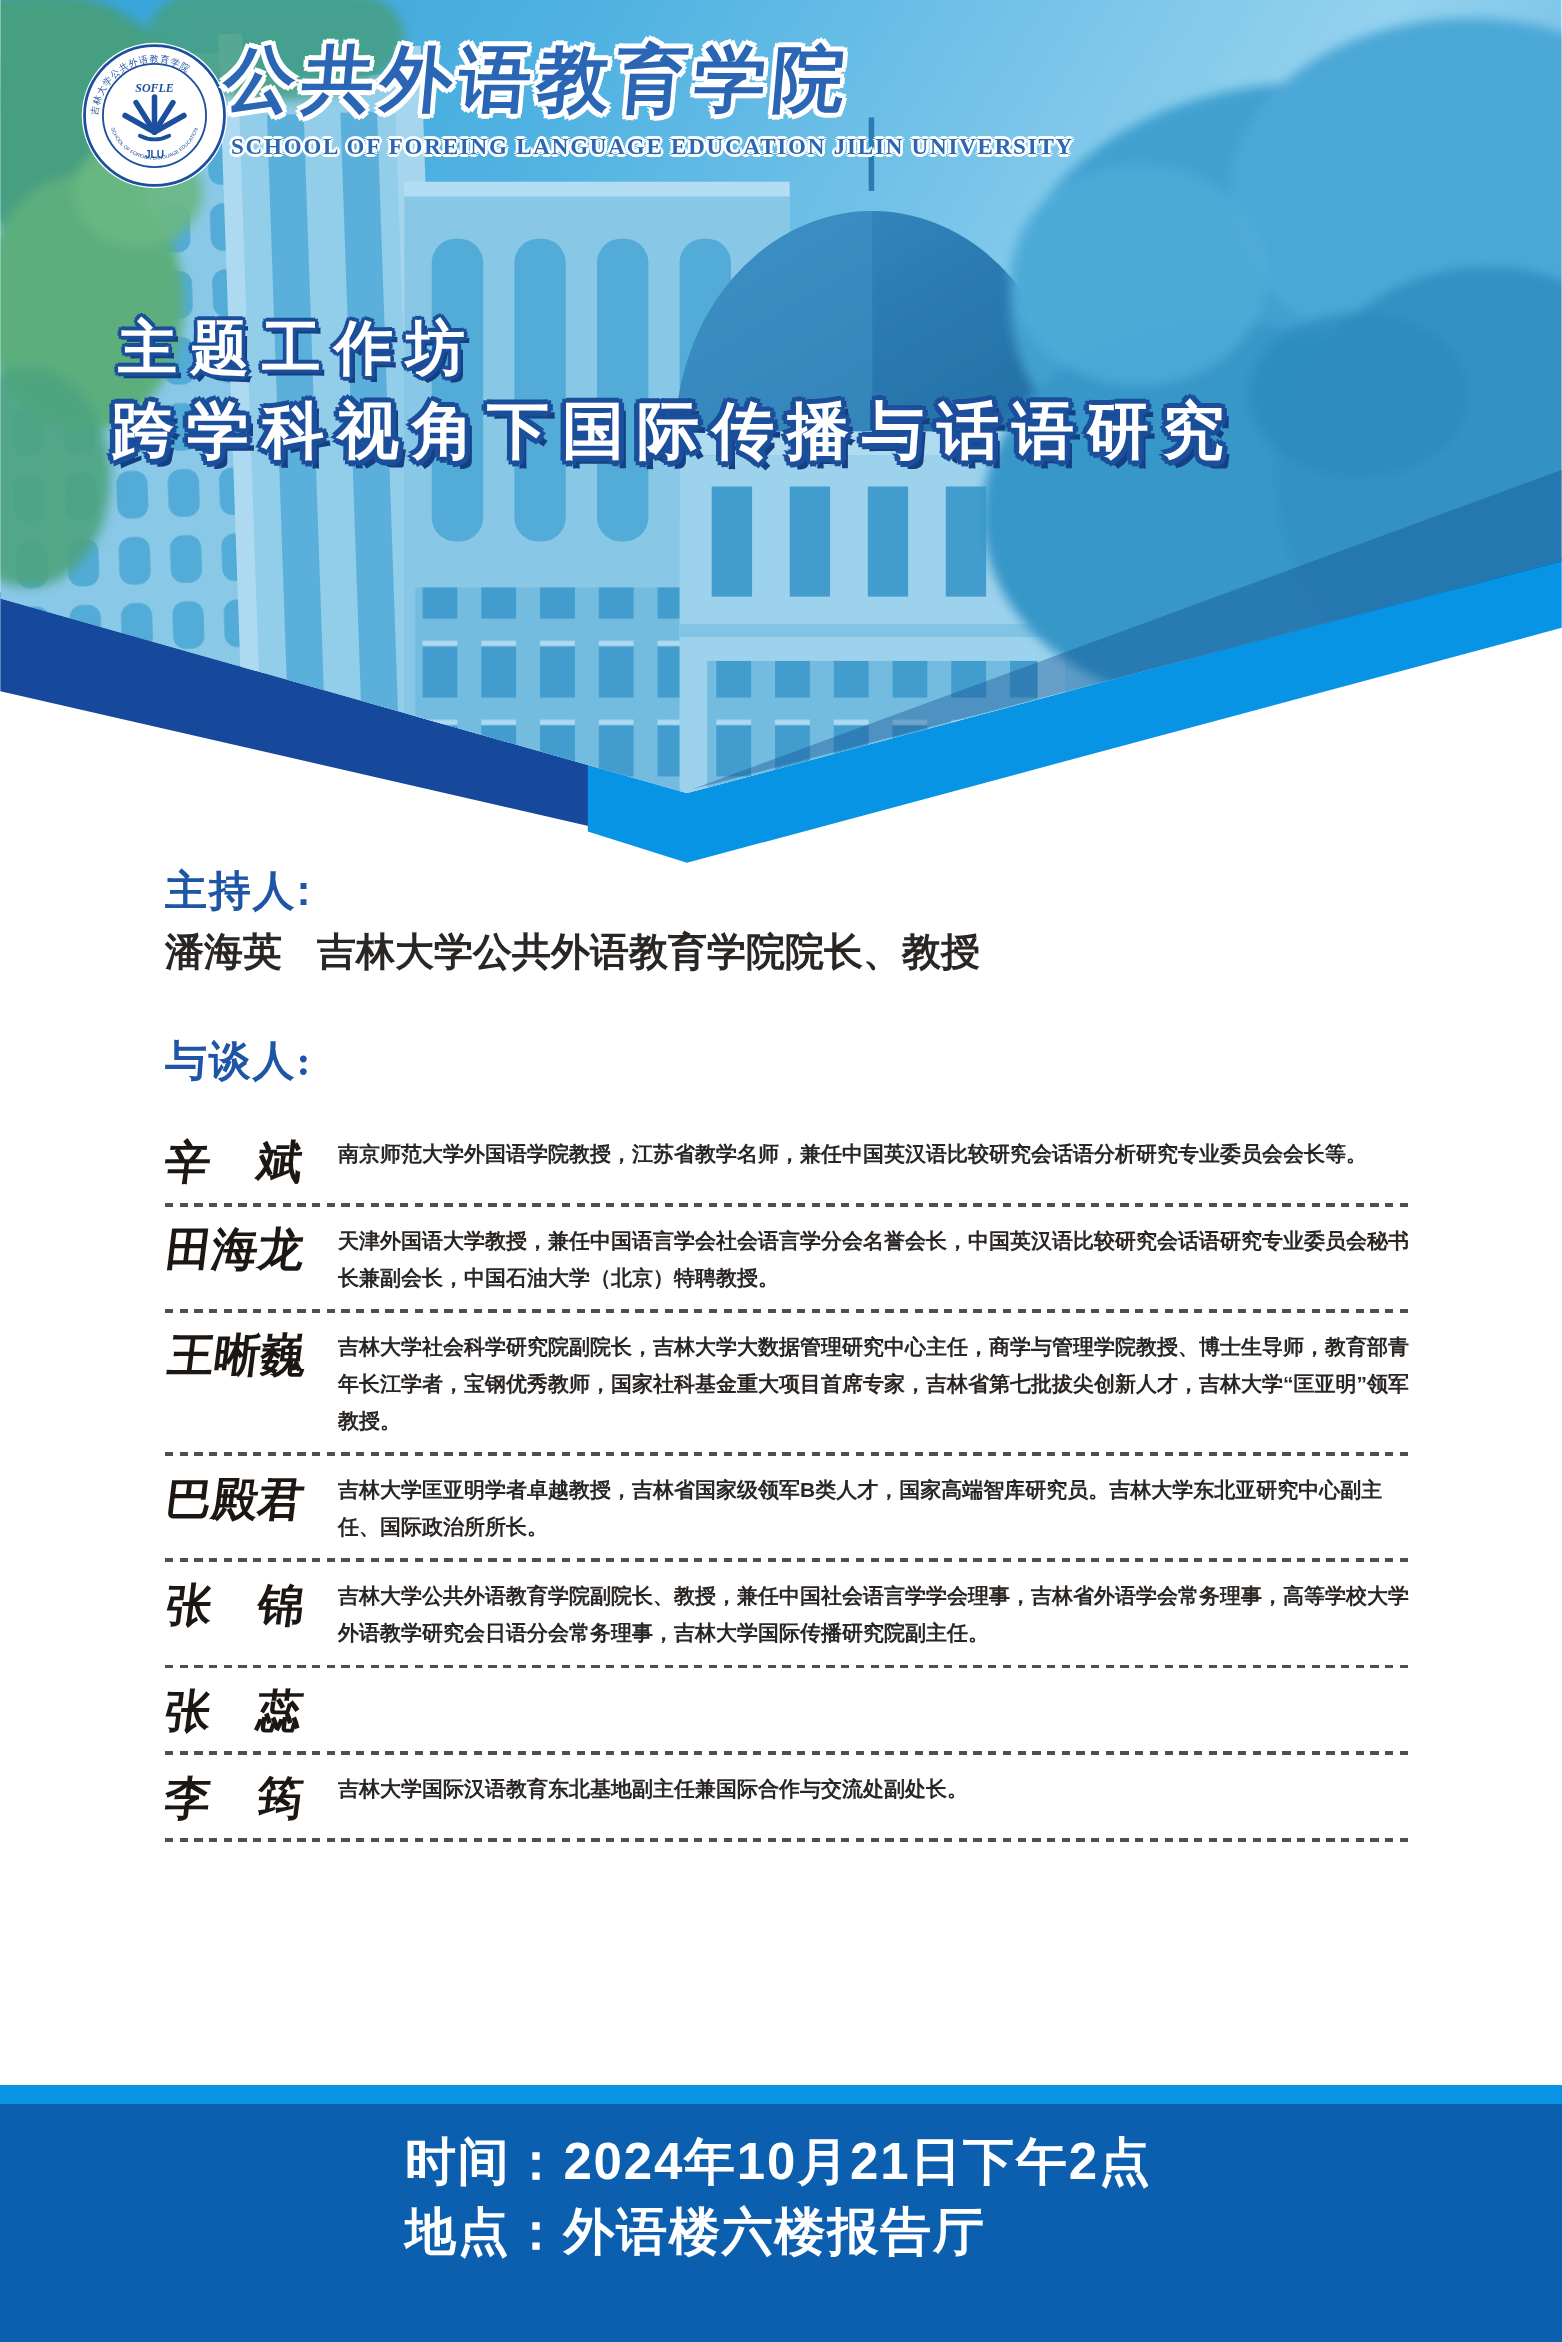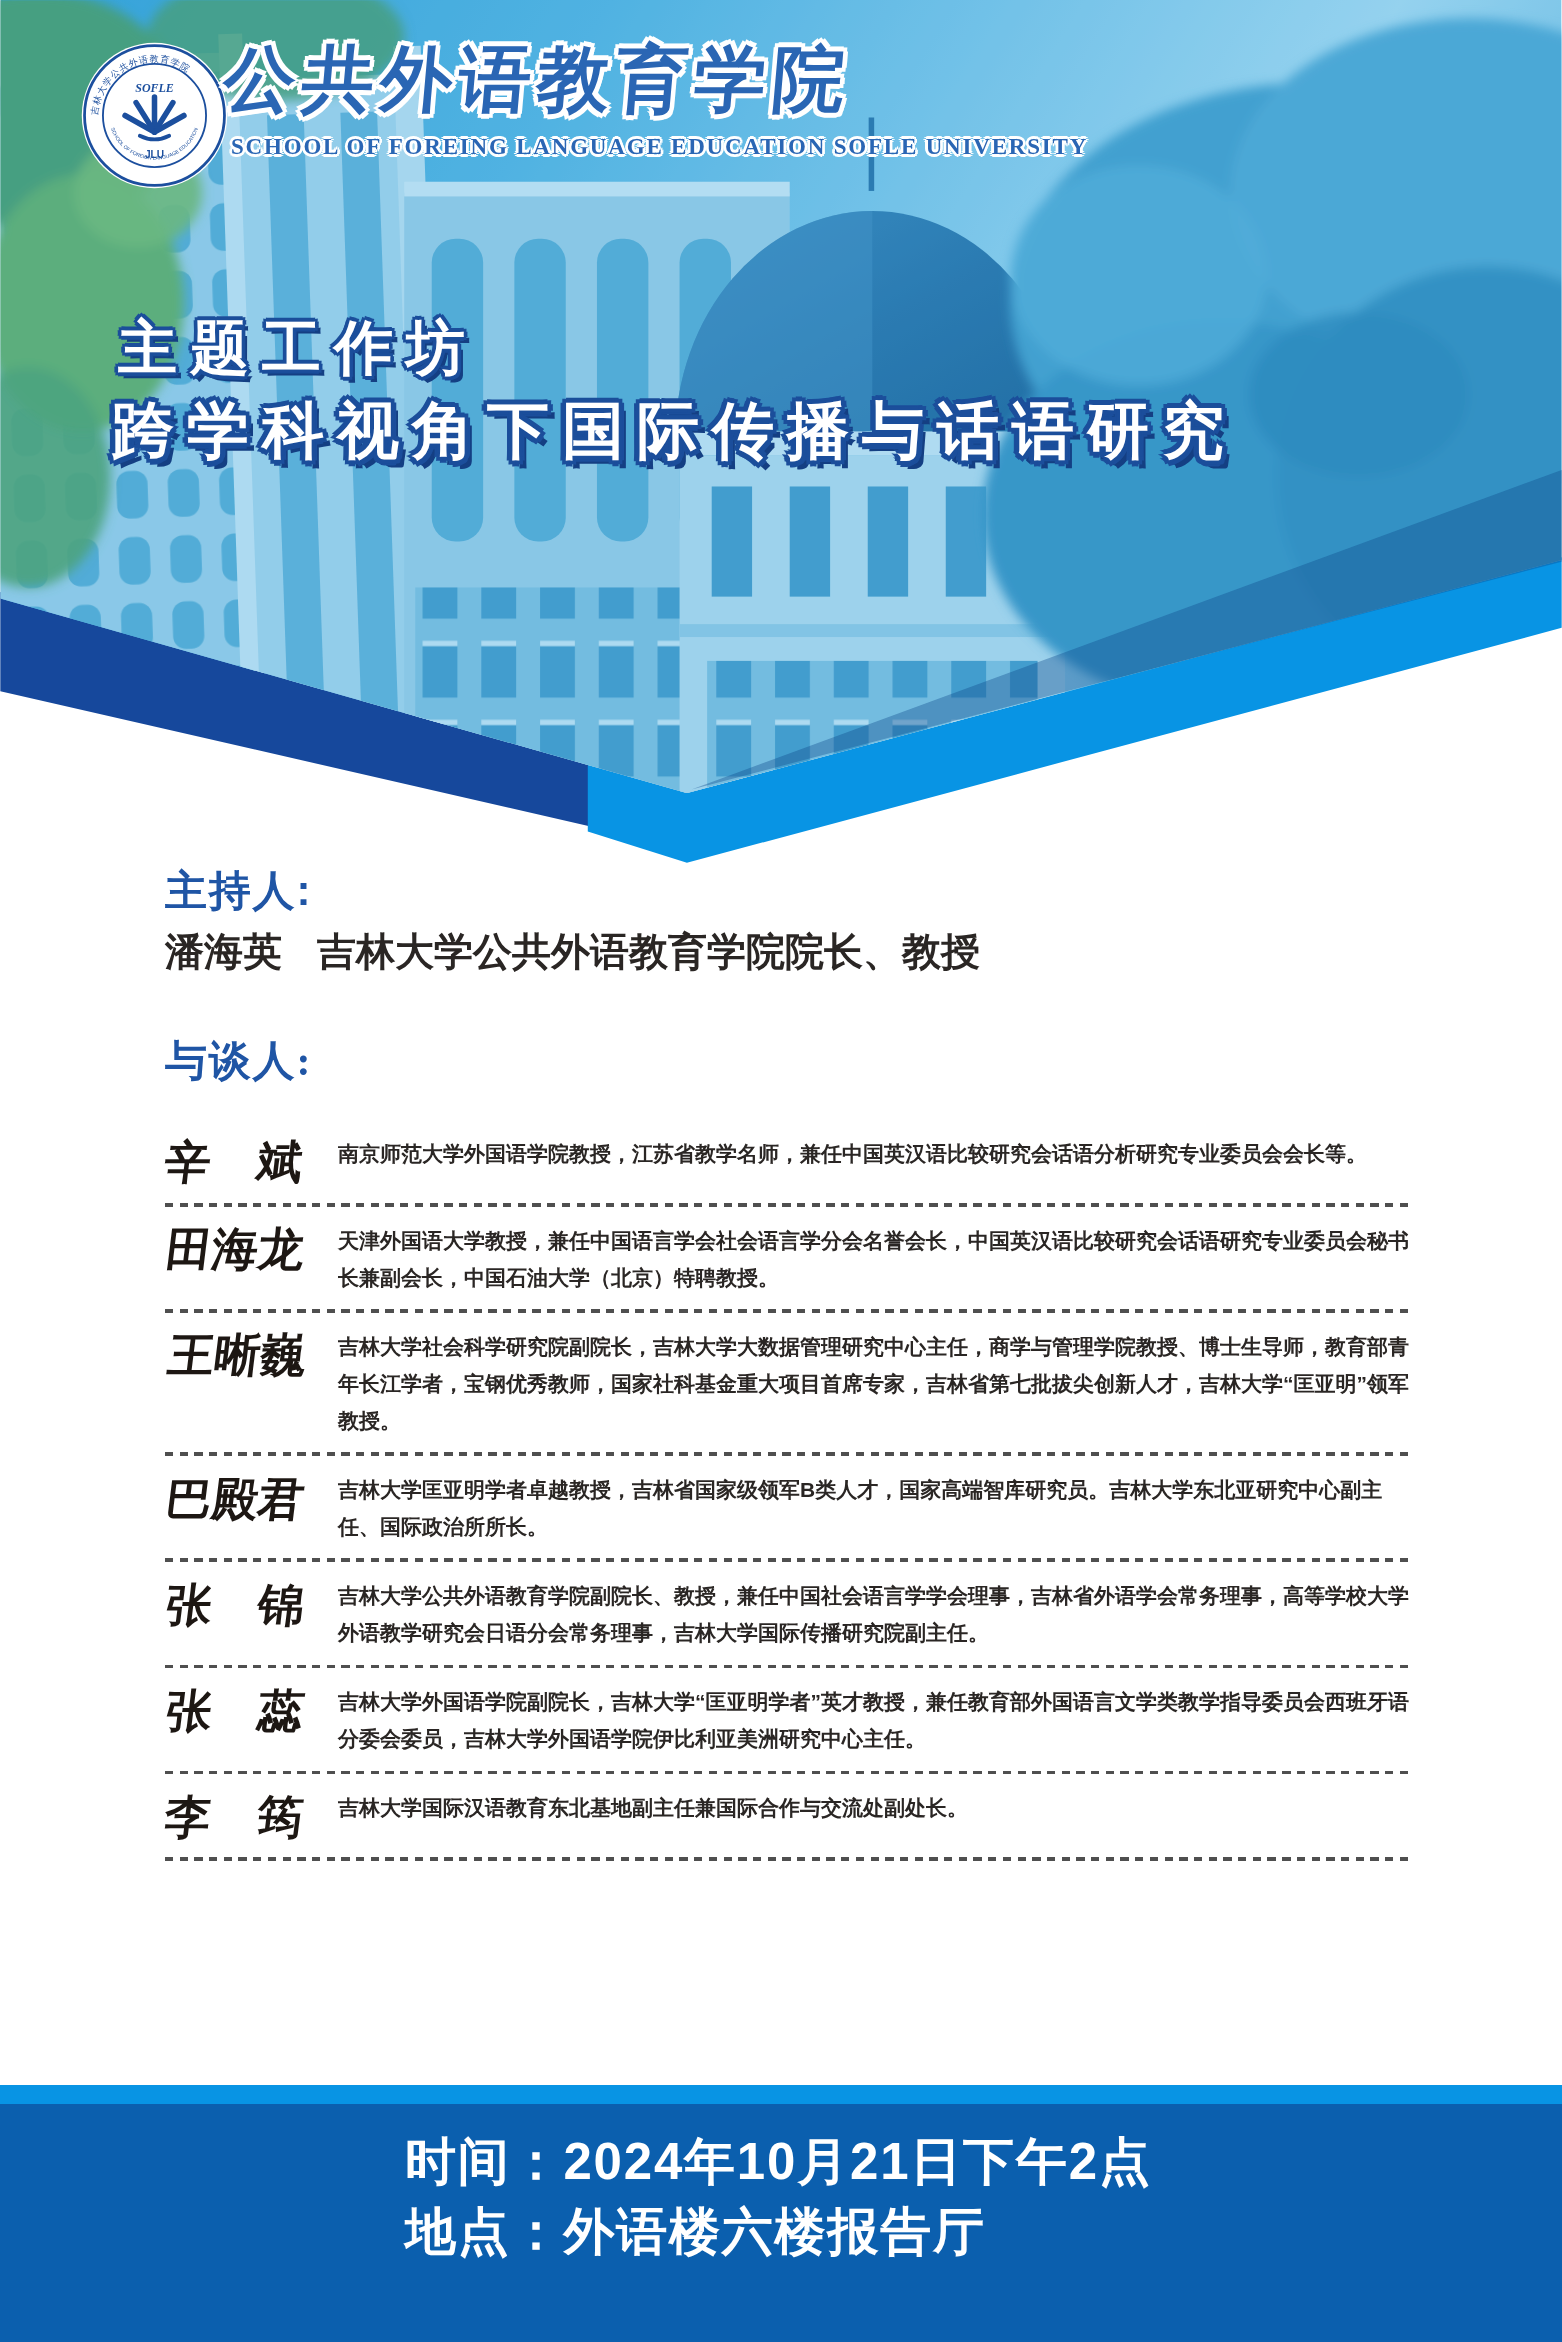--- a/index.html
+++ b/index.html
@@ -192,21 +192,21 @@
       <line x1="82" y1="100" x2="62" y2="68"></line>
       <line x1="82" y1="100" x2="102" y2="68"></line>
       <line x1="82" y1="100" x2="50" y2="82"></line>
       <line x1="82" y1="100" x2="114" y2="82"></line>
     </g>
     <path d="M 66 104 Q 82 112 98 104" fill="none" stroke="#1c4f9e" stroke-width="4" stroke-linecap="round"></path>
     <text x="82" y="128" text-anchor="middle" font-size="11" font-weight="700" fill="#1c4f9e">JLU</text>
   </svg>
 
   <div class="school-cn">公共外语教育学院</div>
-  <div class="school-en">SCHOOL  OF  FOREING  LANGUAGE  EDUCATION  SOFLE  UNIVERSITY</div>
+  <div class="school-en">SCHOOL  OF  FOREING  LANGUAGE  EDUCATION  JILIN  UNIVERSITY</div>
   <div class="workshop-tag">主题工作坊</div>
   <div class="main-title">跨学科视角下国际传播与话语研究</div>
 
   <div class="content">
     <div class="section-label">主持人:</div>
     <div class="host-line">
       <span>潘海英</span>
       <span>吉林大学公共外语教育学院院长、教授</span>
     </div>
 
@@ -233,21 +233,20 @@
     <span class="d-bio">吉林大学匡亚明学者卓越教授，吉林省国家级领军B类人才，国家高端智库研究员。吉林大学东北亚研究中心副主任、国际政治所所长。</span>
   </div>
 
   <div class="entry">
     <span class="d-name">张　锦</span>
     <span class="d-bio">吉林大学公共外语教育学院副院长、教授，兼任中国社会语言学学会理事，吉林省外语学会常务理事，高等学校大学外语教学研究会日语分会常务理事，吉林大学国际传播研究院副主任。</span>
   </div>
 
   <div class="entry">
     <span class="d-name">张　蕊</span>
-    <span class="d-bio">吉林大学外国语学院副院长，吉林大学“匡亚明学者”英才教授，兼任教育部外国语言文学类教学指导委员会西班牙语分委会委员，吉林大学外国语学院伊比利亚美洲研究中心主任。</span>
   </div>
 
   <div class="entry">
     <span class="d-name">李　筠</span>
     <span class="d-bio">吉林大学国际汉语教育东北基地副主任兼国际合作与交流处副处长。</span>
   </div>
 </div>
   </div>
 
   <div class="footer-strip"></div>

